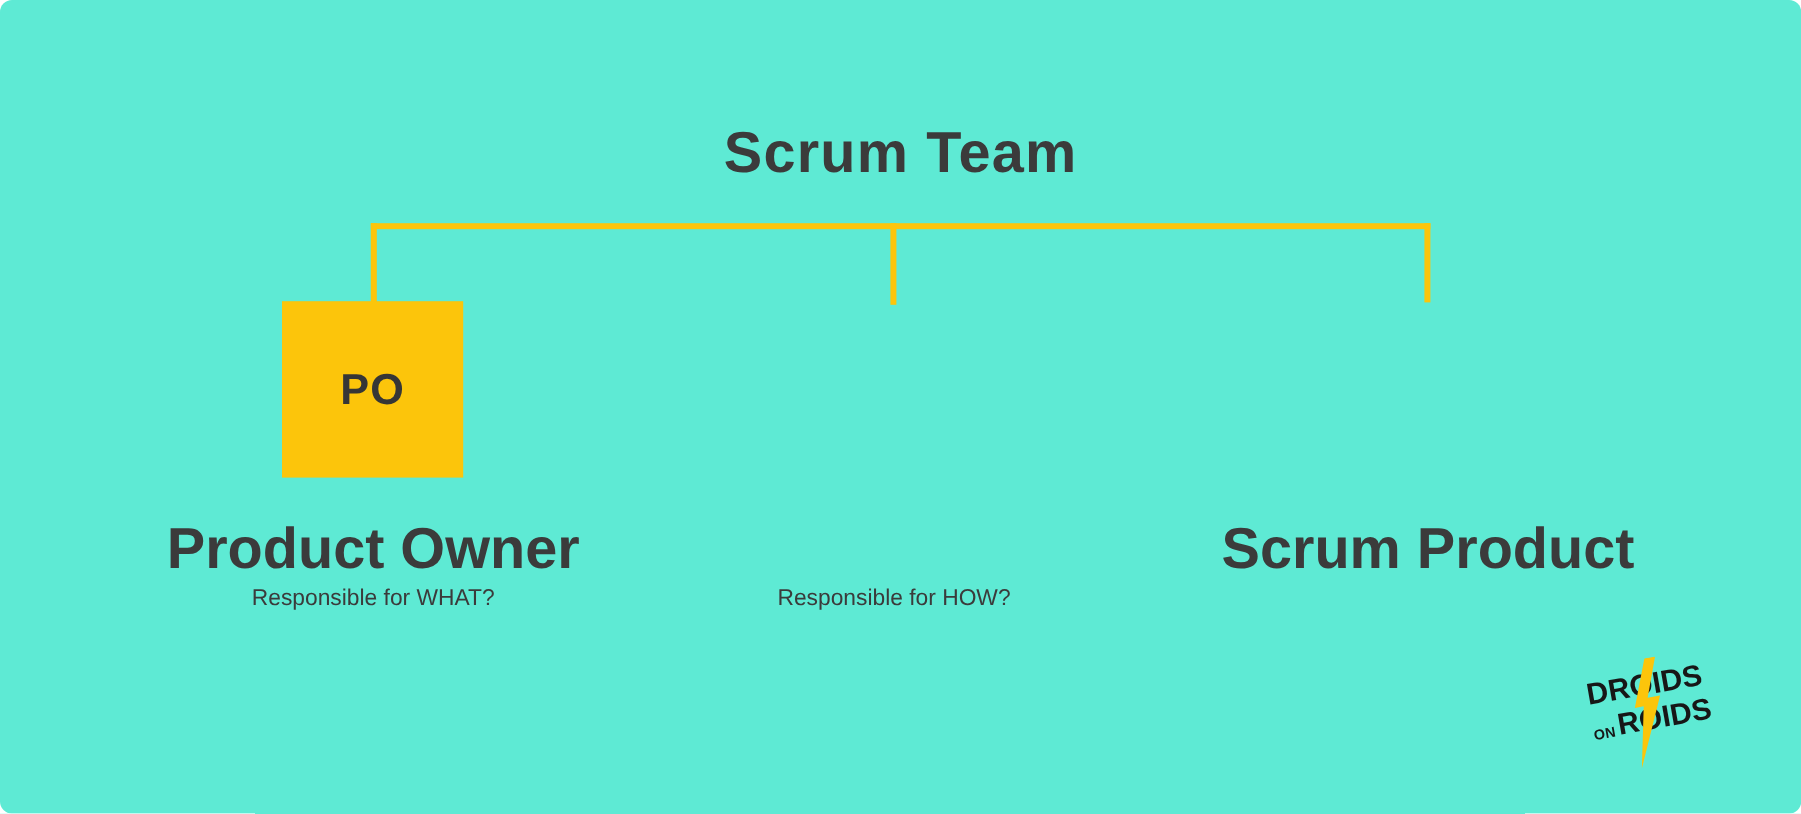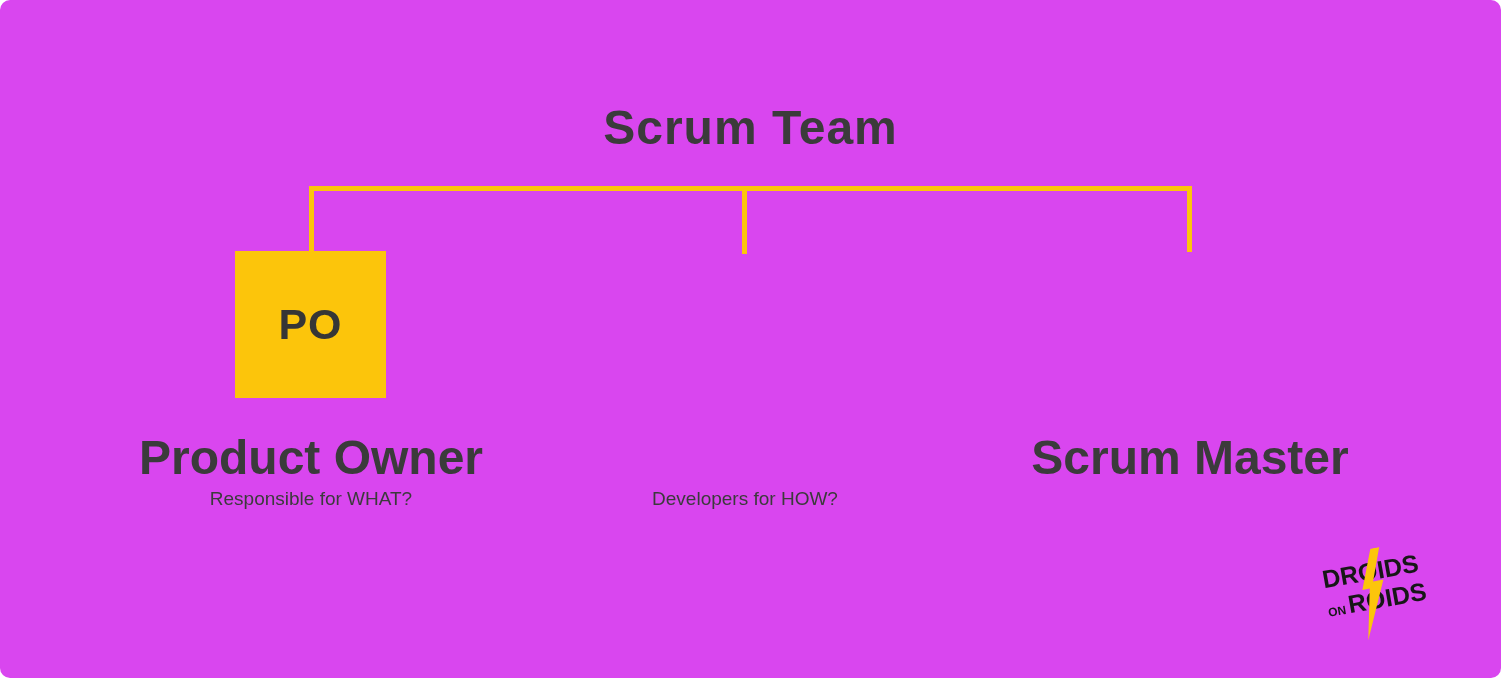--- a/index.html
+++ b/index.html
@@ -5,21 +5,21 @@
   html, body {
     margin: 0;
     padding: 0;
     background: #ffffff;
     font-family: "Liberation Sans", "DejaVu Sans", sans-serif;
   }
   #canvas {
     position: relative;
     width: 1501px;
     height: 678px;
-    background: #d946ef;
+    background: #5eead4;
     border-radius: 10px;
     overflow: hidden;
   }
   
   .diagram-title {
     position: absolute;
     left: 0;
     top: 100px;
     width: 1501px;
     text-align: center;
@@ -45,21 +45,21 @@
   .line-v-sm   { left: 1187px; height: 66px; }
   
   .shape {
     position: absolute;
     background: #FCC50B;
     display: flex;
     align-items: center;
     justify-content: center;
   }
   .shape-abbr {
-    font-size: 43px;
+    font-size: 36px;
     font-weight: bold;
     letter-spacing: 1px;
     color: #363636;
     text-align: center;
   }
   .shape-square {
     left: 235px; top: 251px;
     width: 151px; height: 147px;
   }
   .shape-pentagon {
@@ -146,23 +146,23 @@
   <div class="line line-v line-v-po"></div>
   <div class="line line-v line-v-devs"></div>
   <div class="line line-v line-v-sm"></div>
 
   <div class="shape shape-square">
     <span class="shape-abbr">PO</span>
   </div>
   <div class="role-name col-po">Product Owner</div>
   <div class="role-sub col-po">Responsible for WHAT?</div>
 
-  <div class="role-sub col-devs">Developers for HOW?</div>
+  <div class="role-sub col-devs">Responsible for HOW?</div>
 
-  <div class="role-name col-sm">Scrum Master</div>
+  <div class="role-name col-sm">Scrum Product</div>
 
   <div class="logo">
     <div class="logo-line1">DROIDS</div>
     <div class="logo-line2">
       <span class="logo-on">ON</span>
       <span class="logo-roids">ROIDS</span>
     </div>
     <svg class="logo-bolt" viewBox="0 0 40 110" preserveAspectRatio="none">
       <polygon points="26,0 6,48 16,48 2,110 36,40 22,40 38,0" fill="#FCC50B"></polygon>
     </svg>

